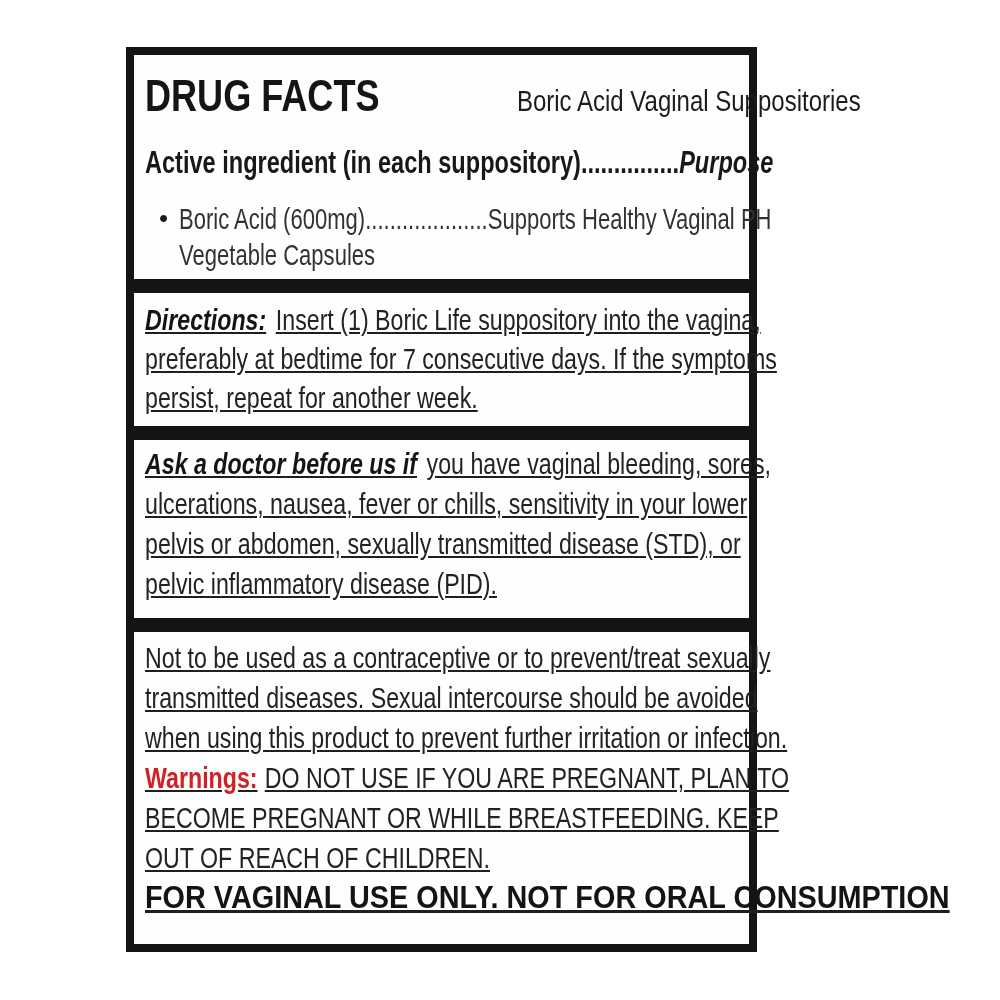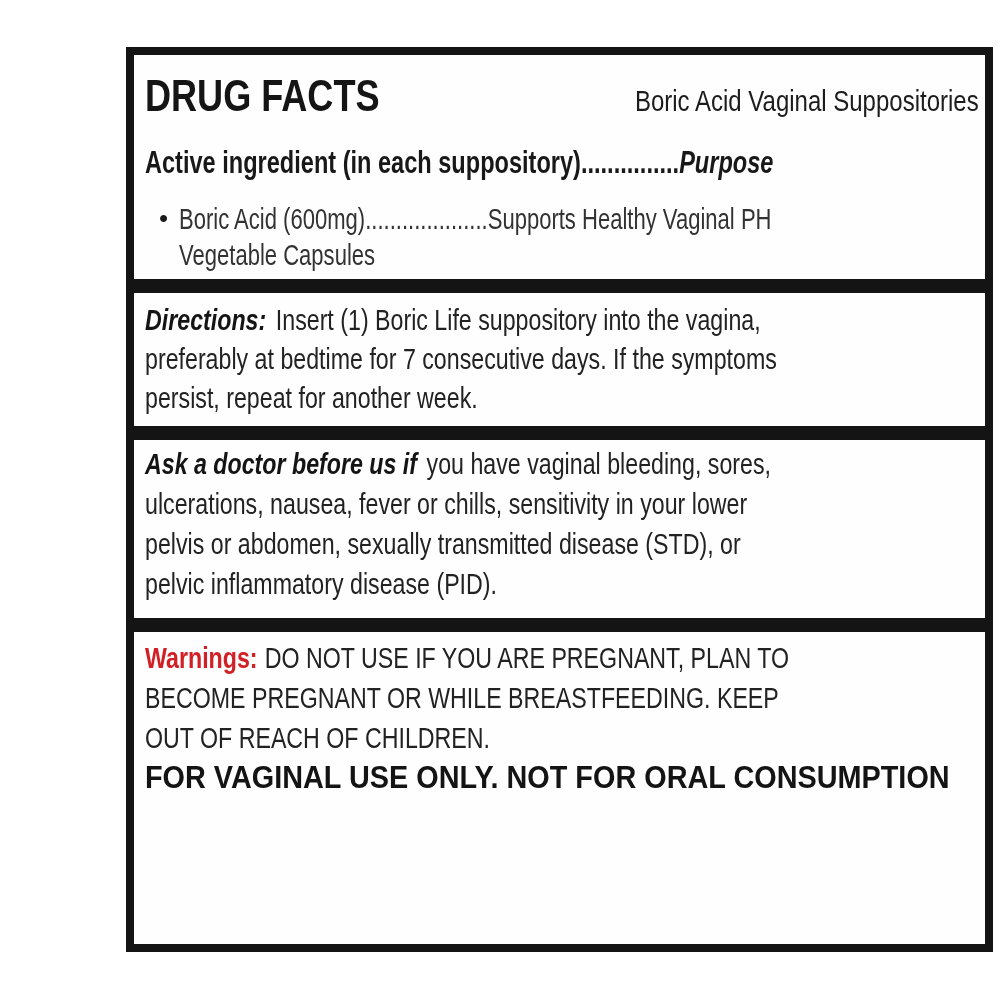--- a/index.html
+++ b/index.html
@@ -1,26 +1,26 @@
 <!DOCTYPE html>
 <html><head>
 <meta charset="utf-8">
 <style>
   html, body { margin:0; padding:0; }
   body {
     width:1000px; height:1000px; background:#ffffff;
     font-family:"Liberation Sans", sans-serif; color:#1f1f1f;
     overflow:hidden; position:relative;
   }
-  .label { position:absolute; left:126px; top:47px; width:867px; }
+  .label { position:absolute; left:126px; top:47px; width:631px; }
   .panel {
     box-sizing:border-box; border:8px solid #141414; background:#fefefe;
     padding-left:11px; padding-right:6px; overflow:visible;
   }
-  .panel + .panel { margin-top:-2px; }
+  .panel + .panel { margin-top:-2px;text-decoration:underline; }
   .panel-1 { height:240px; }
   .panel-2 { height:149px; padding-top:8px; }
   .panel-3 { height:194px; padding-top:4px; }
   .panel-4 { height:328px; padding-top:6px; }
 
   .nowrap { white-space:nowrap; transform-origin:0 50%; }
 
   
   .header-row { display:flex; justify-content:space-between; align-items:baseline; margin-top:16px; }
   .title {
@@ -85,20 +85,25 @@
   <section class="panel panel-3">
     <div class="line nowrap">
       <span class="lead-bi">Ask a doctor before us if</span><span>you have vaginal bleeding, sores,</span>
     </div>
     <div class="line nowrap">ulcerations, nausea, fever or chills, sensitivity in your lower</div>
     <div class="line nowrap">pelvis or abdomen, sexually transmitted disease (STD), or</div>
     <div class="line nowrap">pelvic inflammatory disease (PID).</div>
   </section>
 
   <section class="panel panel-4">
+    <div>
+      <div class="line nowrap">Not to be used as a contraceptive or to prevent/treat sexually</div>
+      <div class="line nowrap">transmitted diseases. Sexual intercourse should be avoided</div>
+      <div class="line nowrap">when using this product to prevent further irritation or infection.</div>
+    </div>
     <div class="warnings-block">
       <div class="line nowrap">
         <span class="lead-red">Warnings:</span><span>DO NOT USE IF YOU ARE PREGNANT, PLAN TO</span>
       </div>
       <div class="line nowrap">BECOME PREGNANT OR WHILE BREASTFEEDING. KEEP</div>
       <div class="line nowrap">OUT OF REACH OF CHILDREN.</div>
     </div>
     <div class="footer-line">FOR VAGINAL USE ONLY. NOT FOR ORAL CONSUMPTION</div>
   </section>
 

